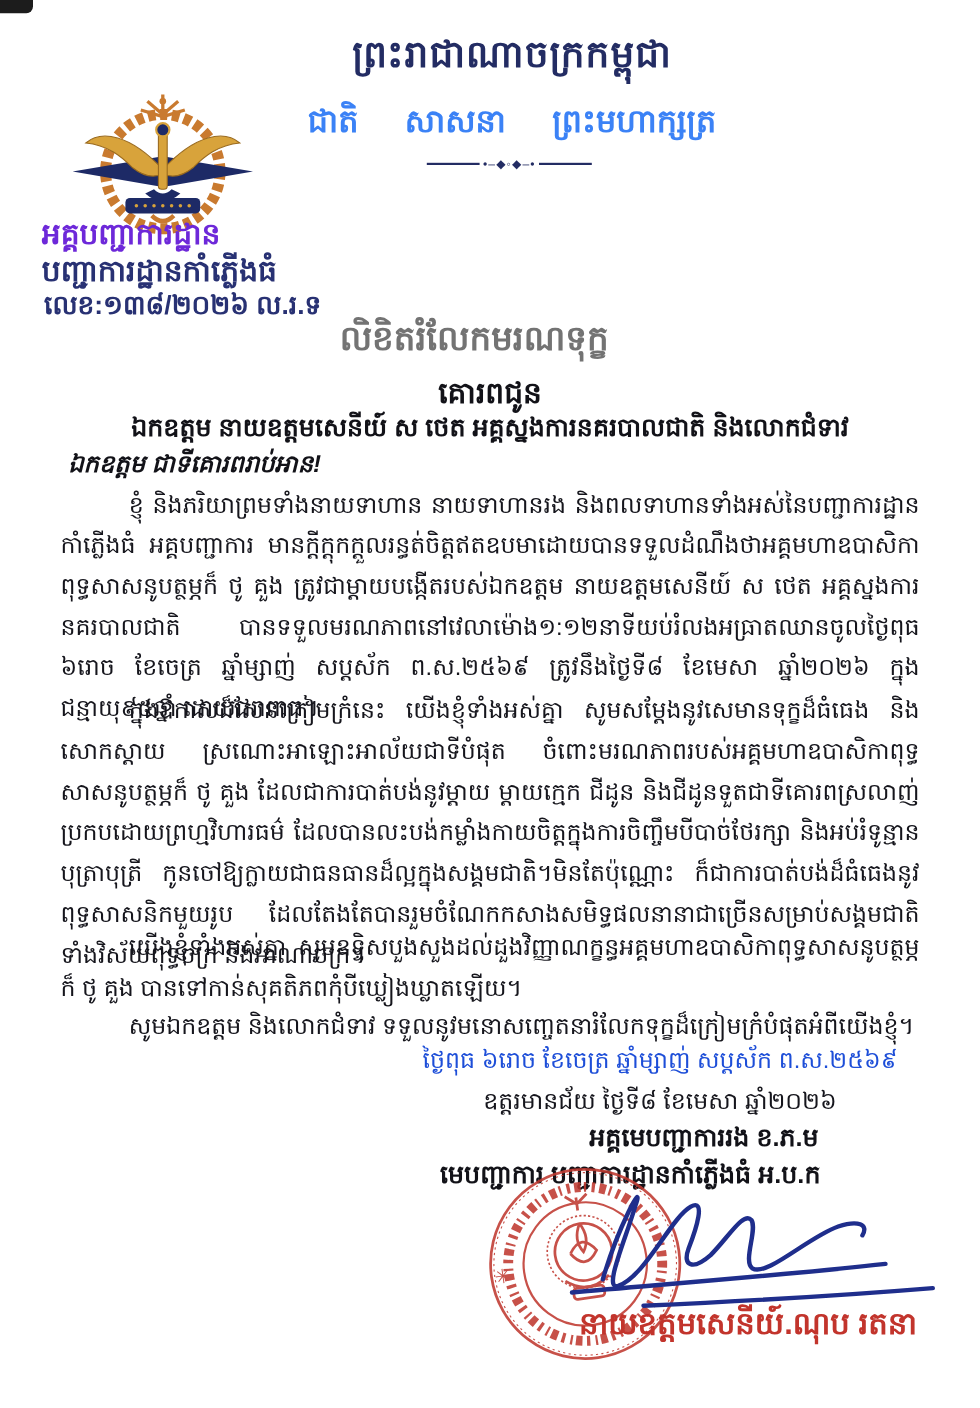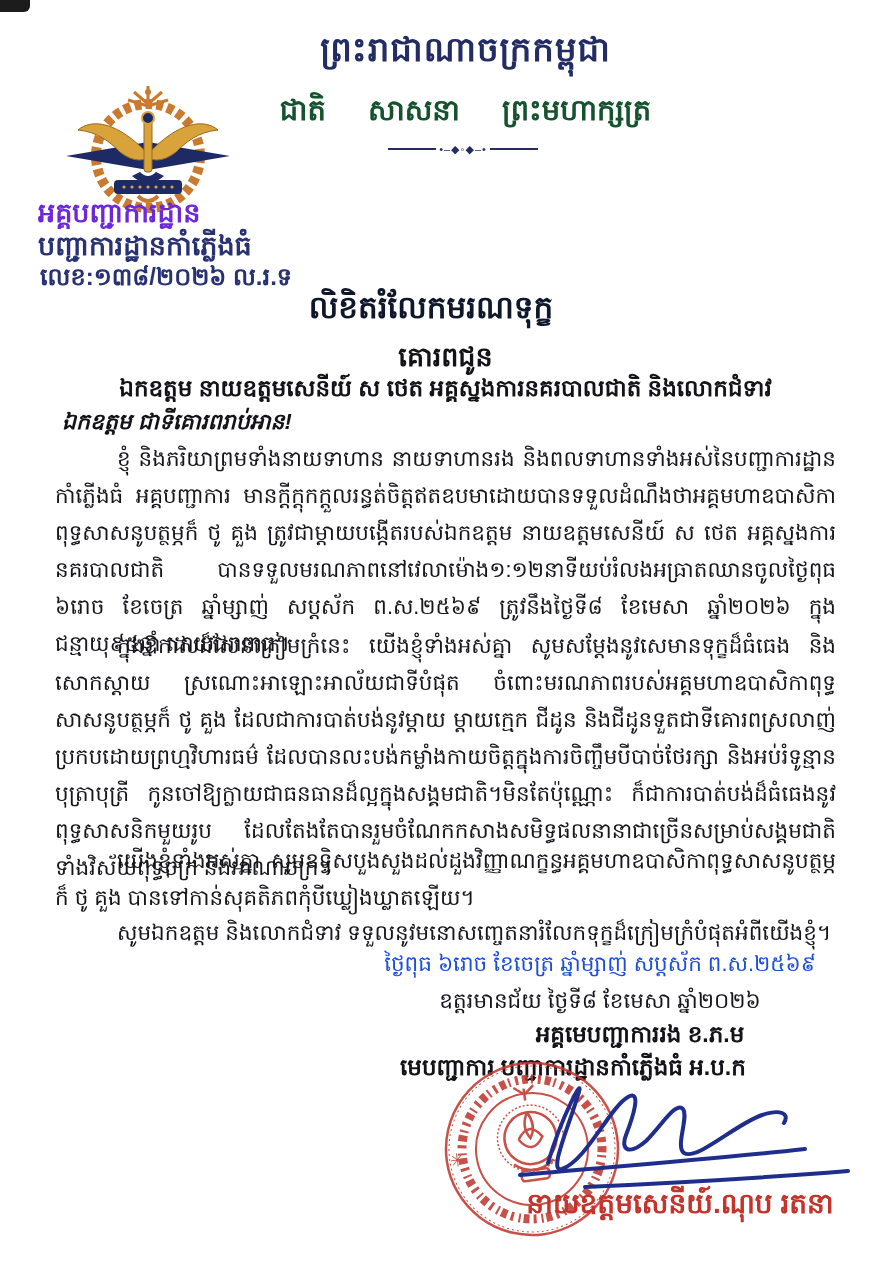--- a/index.html
+++ b/index.html
@@ -6,30 +6,30 @@
   body{
     width:891px;height:1280px;position:relative;background:#ffffff;
     font-family:"Liberation Sans","DejaVu Sans",sans-serif;
     color:#191920;overflow:hidden;
   }
   .abs{position:absolute;}
   
   .kingdom{left:0;top:28px;width:891px;padding-left:40px;box-sizing:border-box;
     text-align:center;font-size:34px;font-weight:bold;color:#232c63;letter-spacing:1px;}
   .motto{left:0;top:92px;width:891px;padding-left:40px;box-sizing:border-box;
-    text-align:center;font-size:29px;font-weight:bold;color:#14532d;word-spacing:34px;}
+    text-align:center;font-size:29px;font-weight:bold;color:#3b82f6;word-spacing:34px;}
   .divider{left:388px;top:140px;width:150px;height:18px;display:flex;align-items:center;justify-content:center;color:#232c63;}
   .divider .bar{flex:1;height:2px;background:#232c63;}
   .divider .orn{font-size:11px;letter-spacing:1px;padding:0 3px;white-space:nowrap;}
   
   .org1{left:38px;top:196px;font-size:27px;font-weight:bold;color:#6d28d9;}
   .org2{left:38px;top:229px;font-size:27px;font-weight:bold;color:#283173;}
   .refno{left:40px;top:262px;font-size:24px;font-weight:bold;color:#283173;}
   
-  .doc-title{left:0;top:288px;width:862px;text-align:center;font-size:31px;font-weight:bold;color:#0f172a;}
+  .doc-title{left:0;top:288px;width:862px;text-align:center;font-size:31px;font-weight:bold;color:#737373;}
   .salutation-head{left:0;top:340px;width:891px;text-align:center;font-size:27px;font-weight:bold;color:#121218;}
   .addressee{left:55px;top:374px;width:781px;text-align:center;font-size:23px;font-weight:bold;color:#121218;}
   .greeting{left:62px;top:408px;font-size:22px;font-weight:bold;font-style:italic;color:#121218;}
   
   .para{left:55px;width:781px;font-size:21.5px;line-height:37px;text-align:justify;color:#15151c;}
   .para .seg-bold{font-weight:normal;}
   .p1{top:441px;}
   .p2{top:628px;}
   .p3{top:843px;}
   .p4{top:915px;}

